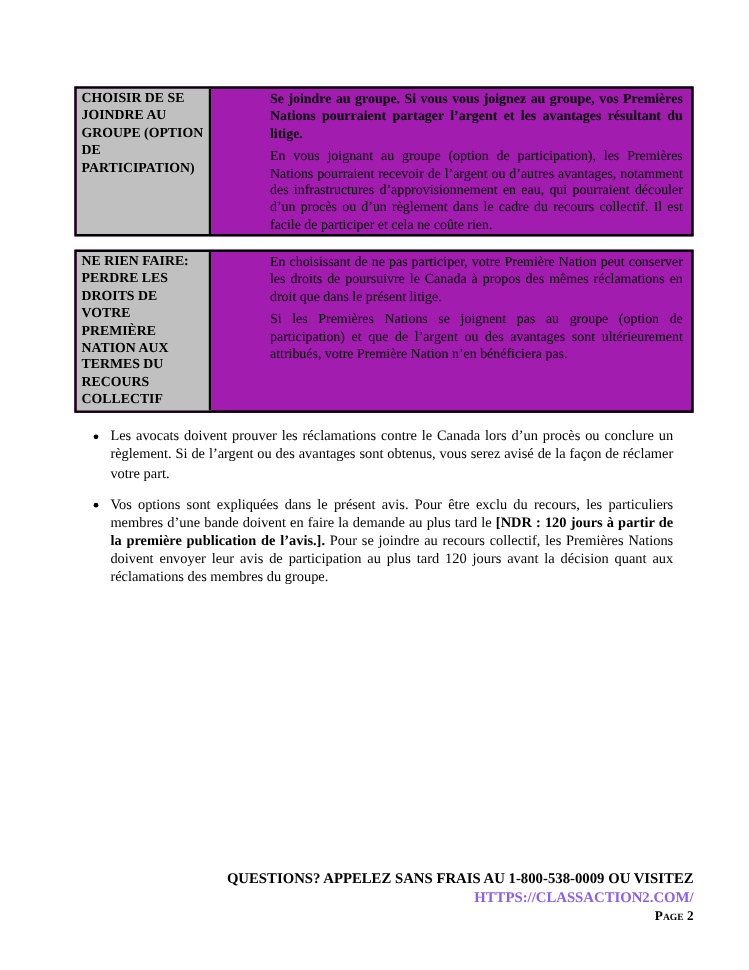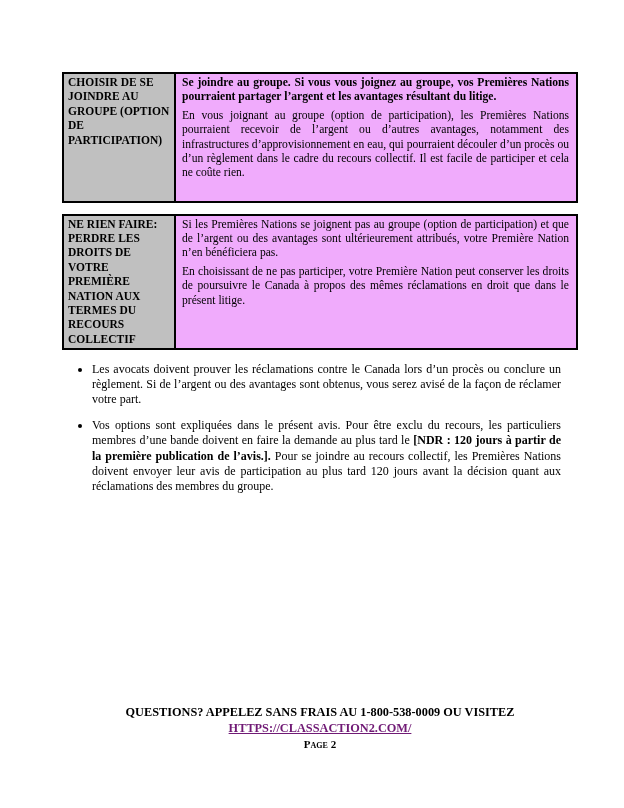--- a/index.html
+++ b/index.html
@@ -18,38 +18,39 @@
   .doc {
     position: absolute;
     left: 62px;
     top: 72px;
     width: 516px;
   }
   .trow {
     display: flex;
     border: 2px solid #000000;
     box-sizing: border-box;
-    background: #f0abfc;
+    background: #a21caf;
+    gap: 43px;
   }
   .trow.first { min-height: 112px; margin-bottom: 11px; }
   .trow.second { min-height: 129px; font-family: Liberation Serif, serif; }
   .th {
     flex: 0 0 112px;
     box-sizing: border-box;
     background: #c0c0c0;
     border-right: 2px solid #000000;
     padding: 1px 3px 2px 4px;
     font-weight: 700;
     font-size: 11.5px;
     line-height: 1.25;
   }
   .td {
     flex: 1 1 auto;
     box-sizing: border-box;
-    padding: 2px 7px 20px 6px;
+    padding: 2px 7px 0 6px;
     font-size: 11.6px;
     line-height: 1.24;
     text-align: justify;
   }
   .td p { margin: 0 0 4px 0; }
   .td p.lead { font-weight: 700; }
   .td p:last-child { margin-bottom: 0; }
   ul.bullets {
     margin: 12px 0 0 0;
     padding: 0 17px 0 30px;
@@ -58,30 +59,29 @@
   ul.bullets li {
     font-size: 12px;
     line-height: 1.26;
     text-align: justify;
     margin-bottom: 11px;
   }
   ul.bullets li b { font-weight: 700; }
   .footer {
     position: absolute;
     left: 62px;
-    top: 704px;
+    top: 724px;
     width: 516px;
-    text-align: center;
+    text-align: right;
     font-weight: 700;
     font-size: 12.3px;
     line-height: 16px;
   }
   .footer .url {
-    text-decoration: underline;
-    color: #701a75;
+    color: #8b5cf6;
   }
   .footer .pagenum {
     font-variant: small-caps;
     font-size: 11px;
   }
 </style>
 </head>
 <body>
 
 <div class="doc">
@@ -90,22 +90,22 @@
     <div class="th">CHOISIR DE SE JOINDRE AU GROUPE (OPTION DE PARTICIPATION)</div>
     <div class="td">
       <p class="lead">Se joindre au groupe. Si vous vous joignez au groupe, vos Premières Nations pourraient partager l’argent et les avantages résultant du litige.</p>
       <p>En vous joignant au groupe (option de participation), les Premières Nations pourraient recevoir de l’argent ou d’autres avantages, notamment des infrastructures d’approvisionnement en eau, qui pourraient découler d’un procès ou d’un règlement dans le cadre du recours collectif. Il est facile de participer et cela ne coûte rien.</p>
     </div>
   </div>
 
   <div class="trow second">
     <div class="th">NE RIEN FAIRE: PERDRE LES DROITS DE VOTRE PREMIÈRE NATION AUX TERMES DU RECOURS COLLECTIF</div>
     <div class="td">
+      <p>En choisissant de ne pas participer, votre Première Nation peut conserver les droits de poursuivre le Canada à propos des mêmes réclamations en droit que dans le présent litige.</p>
       <p>Si les Premières Nations se joignent pas au groupe (option de participation) et que de l’argent ou des avantages sont ultérieurement attribués, votre Première Nation n’en bénéficiera pas.</p>
-      <p>En choisissant de ne pas participer, votre Première Nation peut conserver les droits de poursuivre le Canada à propos des mêmes réclamations en droit que dans le présent litige.</p>
     </div>
   </div>
 
   <ul class="bullets">
     <li>
       <span>Les avocats doivent prouver les réclamations contre le Canada lors d’un procès ou conclure un règlement. Si de l’argent ou des avantages sont obtenus, vous serez avisé de la façon de réclamer votre part.</span>
     </li>
     <li>
       <span>Vos options sont expliquées dans le présent avis. Pour être exclu du recours, les particuliers membres d’une bande doivent en faire la demande au plus tard le </span><b>[NDR : 120 jours à partir de la première publication de l’avis.].</b><span> Pour se joindre au recours collectif, les Premières Nations doivent envoyer leur avis de participation au plus tard 120 jours avant la décision quant aux réclamations des membres du groupe.</span>
     </li>

